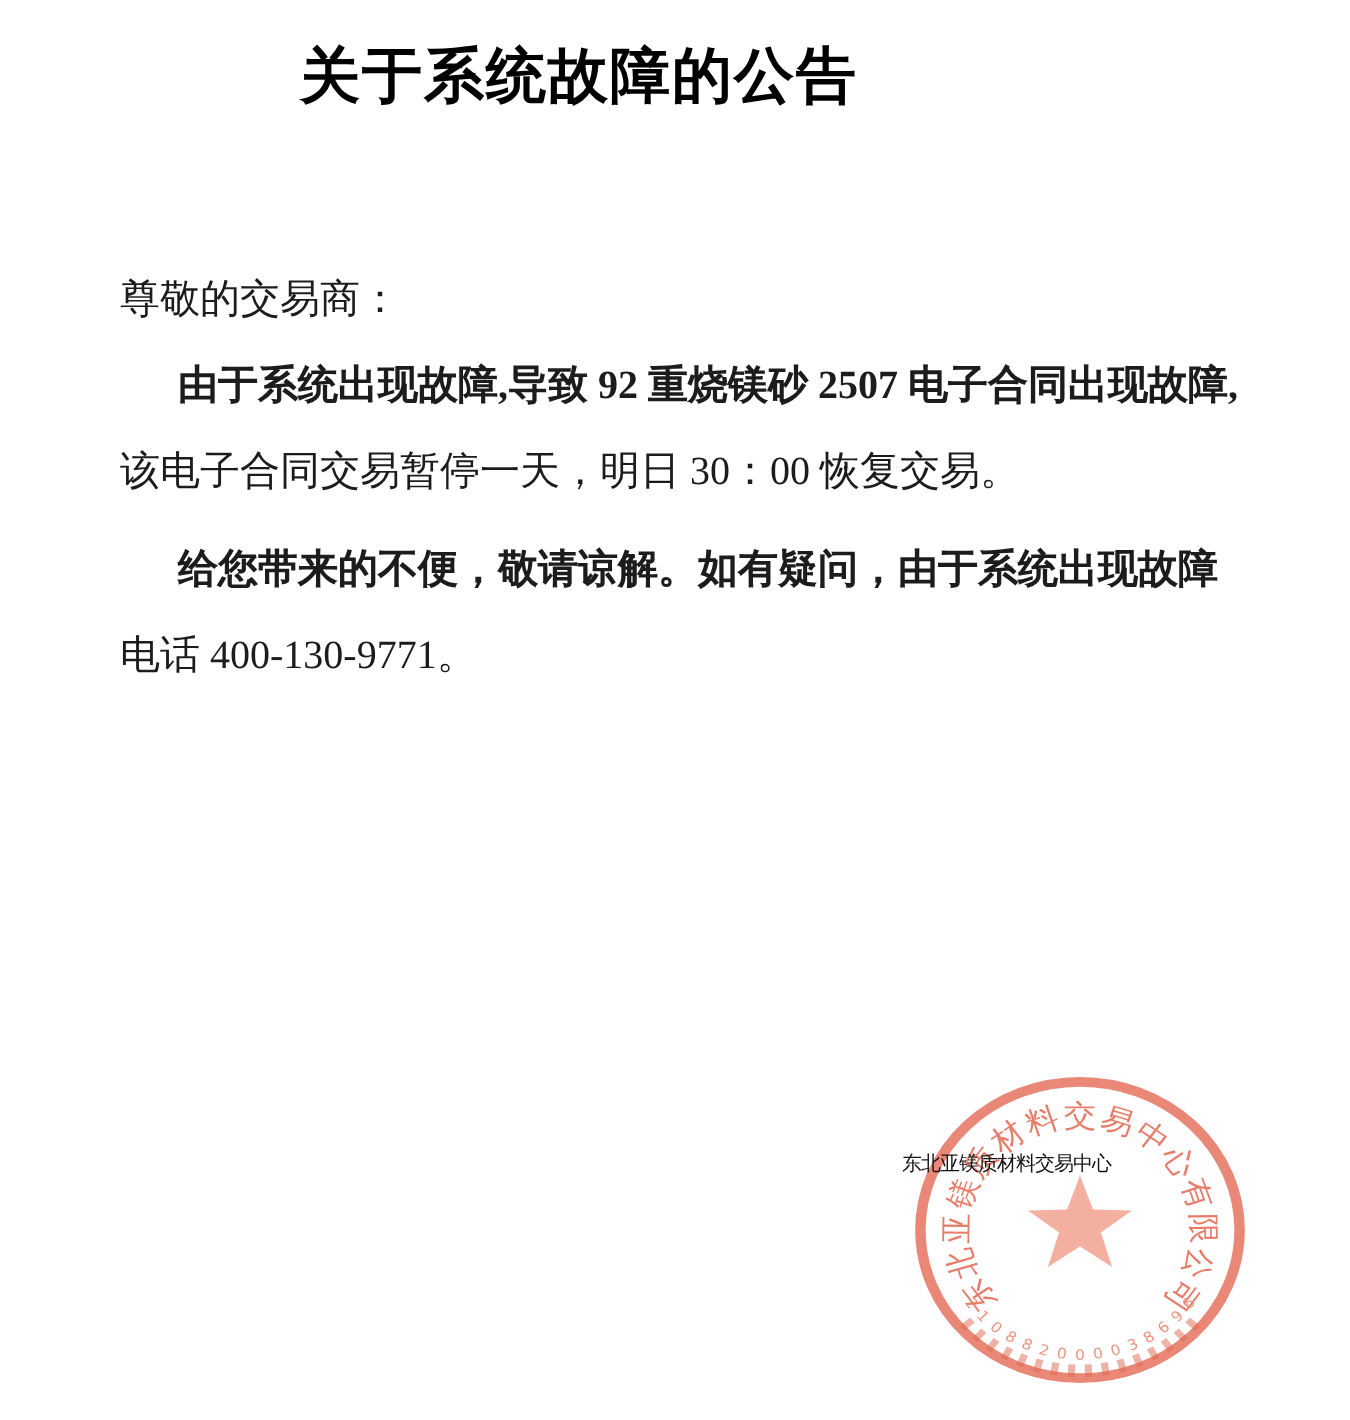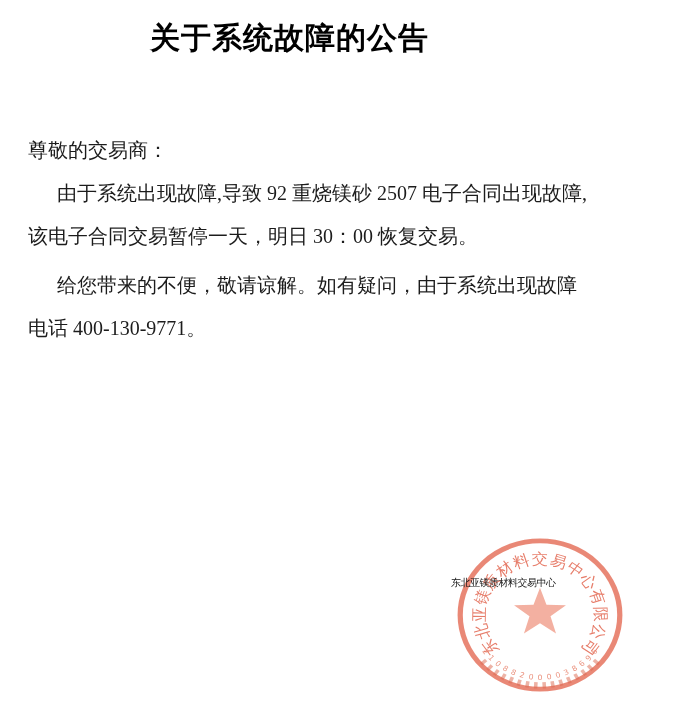--- a/index.html
+++ b/index.html
@@ -20,22 +20,22 @@
     letter-spacing:1px;
     white-space:nowrap;
   }
   .body-text {
     position:absolute;
     left:28px; top:129px;
     width:602px;
     font-size:20px;
     line-height:43px;
   }
-  .body-line { white-space:nowrap; }
-  .indent { text-indent:29px; }
+  .body-line { white-space:nowrap;margin-left:32px; }
+  .indent { text-indent:29px;font-weight:bold; }
   .para2 { margin-top:6px; }
   .seal-wrap {
     position:absolute;
     left:456px; top:537px;
     width:168px; height:156px;
   }
   .seal-wrap svg { width:100%; height:100%; opacity:0.92; }
   .signature {
     position:absolute;
     left:451px; top:572px;

